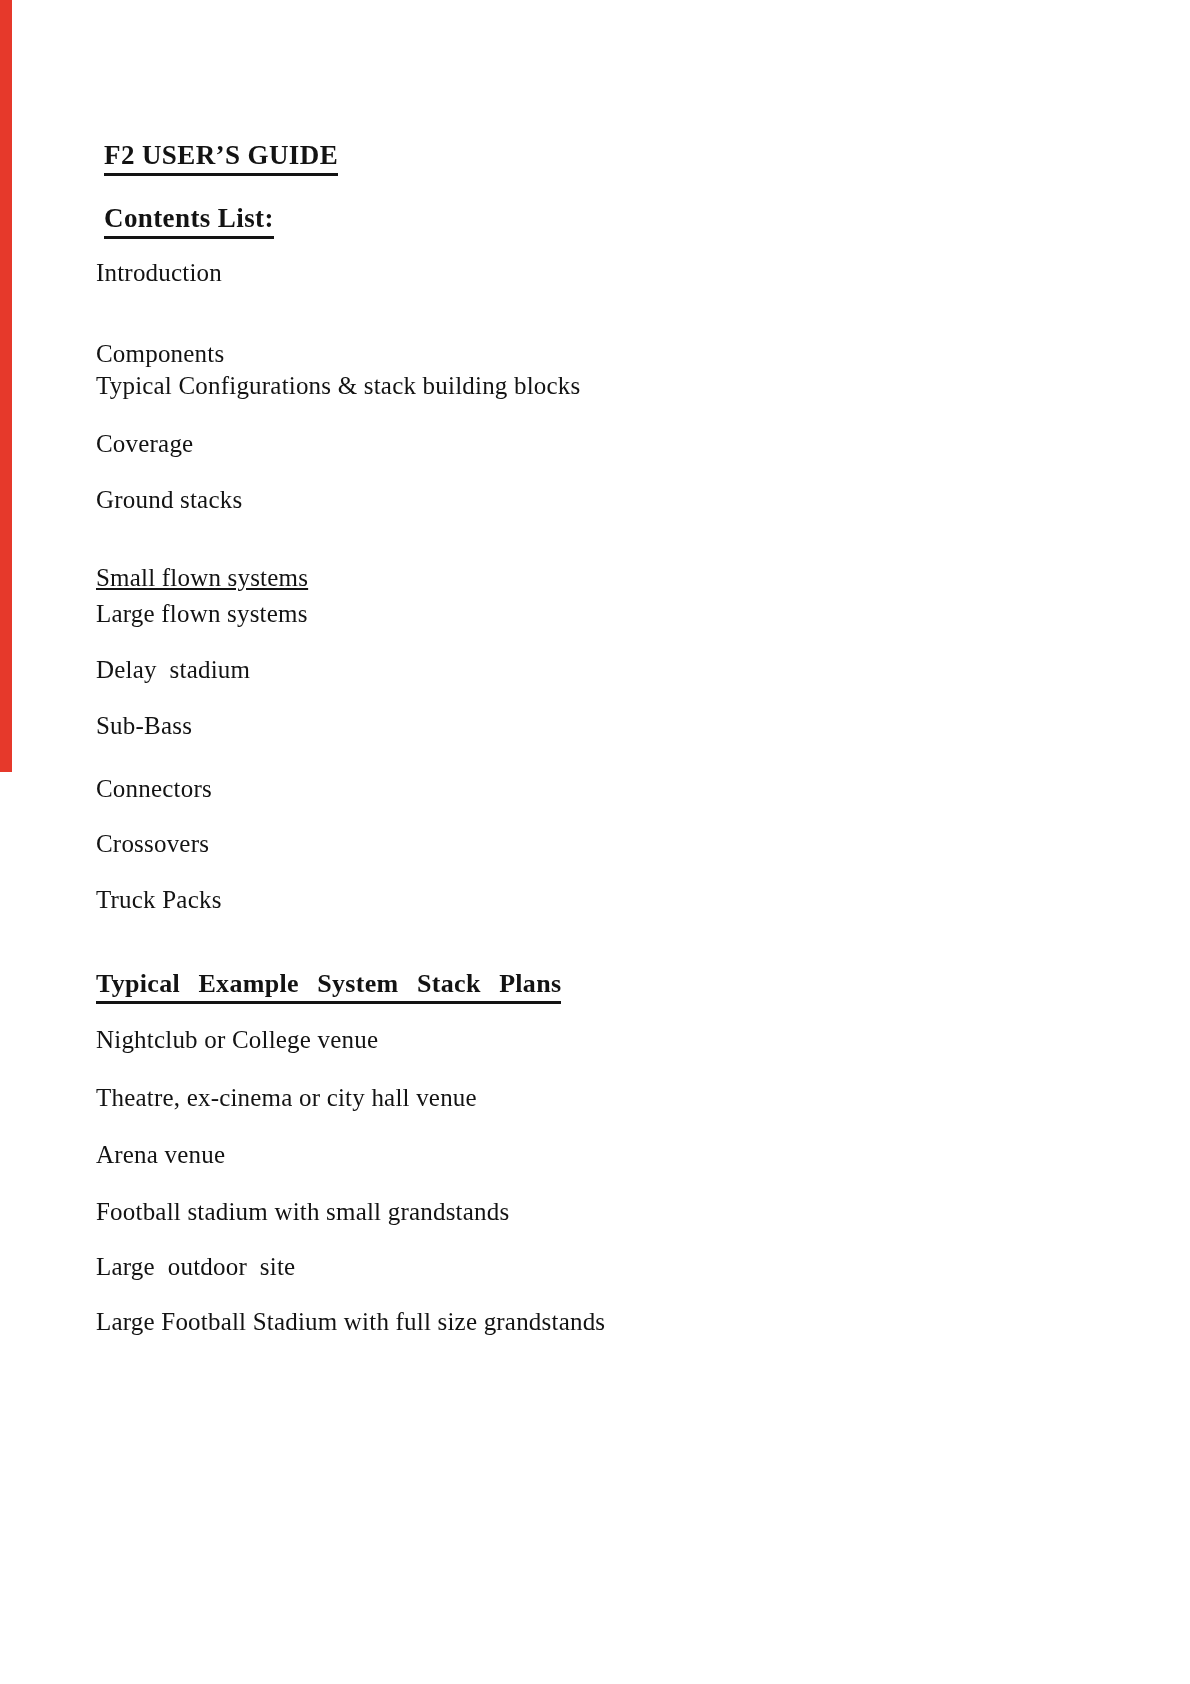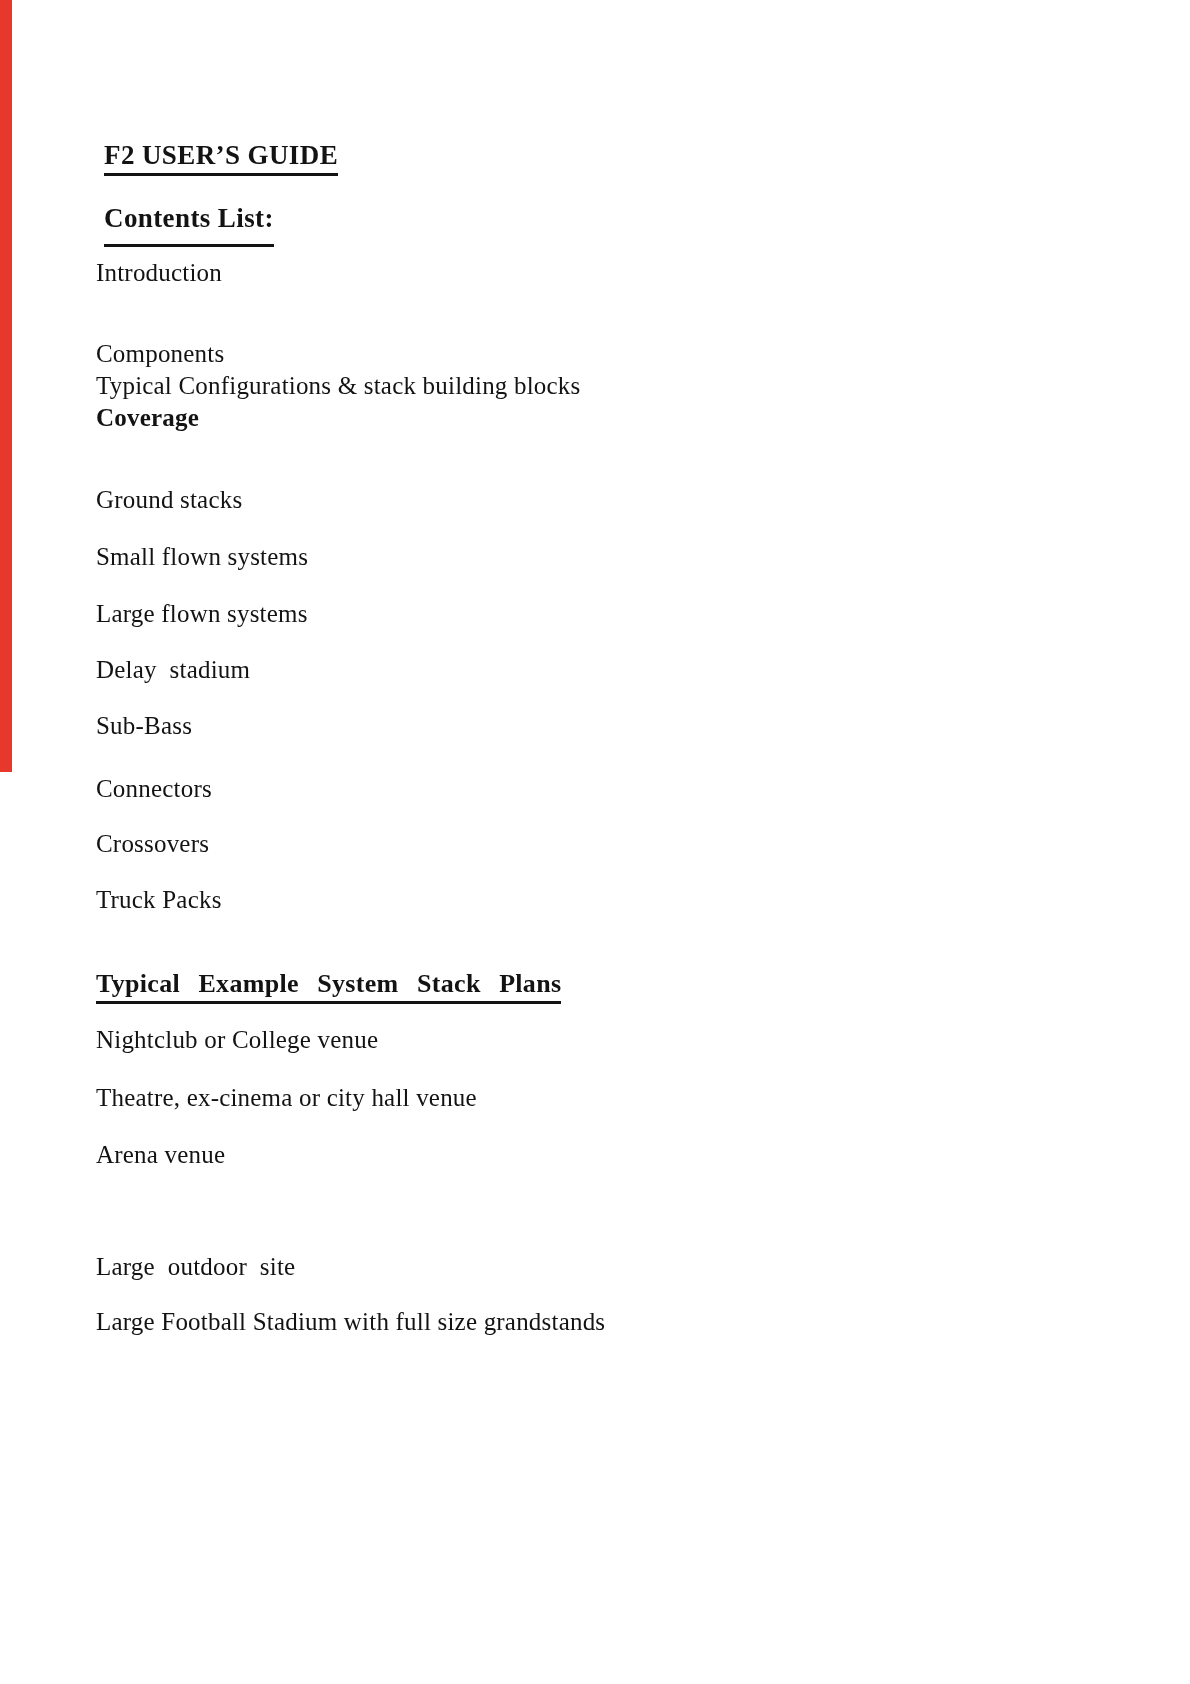--- a/index.html
+++ b/index.html
@@ -38,21 +38,21 @@
     letter-spacing: 0.4px;
     border-bottom: 3px solid #131313;
     padding-bottom: 2px;
   }
   .contents-heading {
     left: 104px;
     font-size: 27px;
     font-weight: bold;
     letter-spacing: 0.4px;
     border-bottom: 3px solid #131313;
-    padding-bottom: 10px;
+    padding-bottom: 2px;
   }
   .section-heading {
     font-size: 26px;
     font-weight: bold;
     letter-spacing: 0.3px;
     word-spacing: 0.45em;
     border-bottom: 3px solid #131313;
     padding-bottom: 2px;
   }
 </style>
@@ -63,31 +63,32 @@
 
   <div class="accent-bar" style="background: rgb(230, 57, 43);"></div>
 
   <div class="line doc-title" style="top:140px;">F2 USER’S GUIDE</div>
 
   <div class="line contents-heading" style="top:203px;">Contents List:</div>
 
   <div class="line" style="top:259px;">Introduction</div>
   <div class="line" style="top:316px;margin-top:24px;">Components</div>
   <div class="line" style="top:372px;">Typical Configurations &amp; stack building blocks</div>
-  <div class="line" style="top:404px;font-weight:bold;">Coverage</div>
+  <div class="line" style="top:430px;">Coverage</div>
   <div class="line" style="top:486px;">Ground stacks</div>
-  <div class="line" style="top:543px;">Small flown systems</div>
+  <div class="line" style="top:564px;text-decoration:underline;">Small flown systems</div>
   <div class="line" style="top:600px;">Large flown systems</div>
   <div class="line" style="top:656px;">Delay  stadium</div>
   <div class="line" style="top:712px;">Sub-Bass</div>
   <div class="line" style="top:775px;">Connectors</div>
   <div class="line" style="top:830px;">Crossovers</div>
   <div class="line" style="top:886px;">Truck Packs</div>
 
   <div class="line section-heading" style="top:969px;">Typical Example System Stack Plans</div>
 
   <div class="line" style="top:1026px;">Nightclub or College venue</div>
   <div class="line" style="top:1084px;">Theatre, ex-cinema or city hall venue</div>
   <div class="line" style="top:1141px;">Arena venue</div>
+  <div class="line" style="top:1198px;">Football stadium with small grandstands</div>
   <div class="line" style="top:1253px;font-family:Liberation Serif, serif;">Large  outdoor  site</div>
   <div class="line" style="top:1308px;">Large Football Stadium with full size grandstands</div>
 
 </div>
 
 </body></html>

